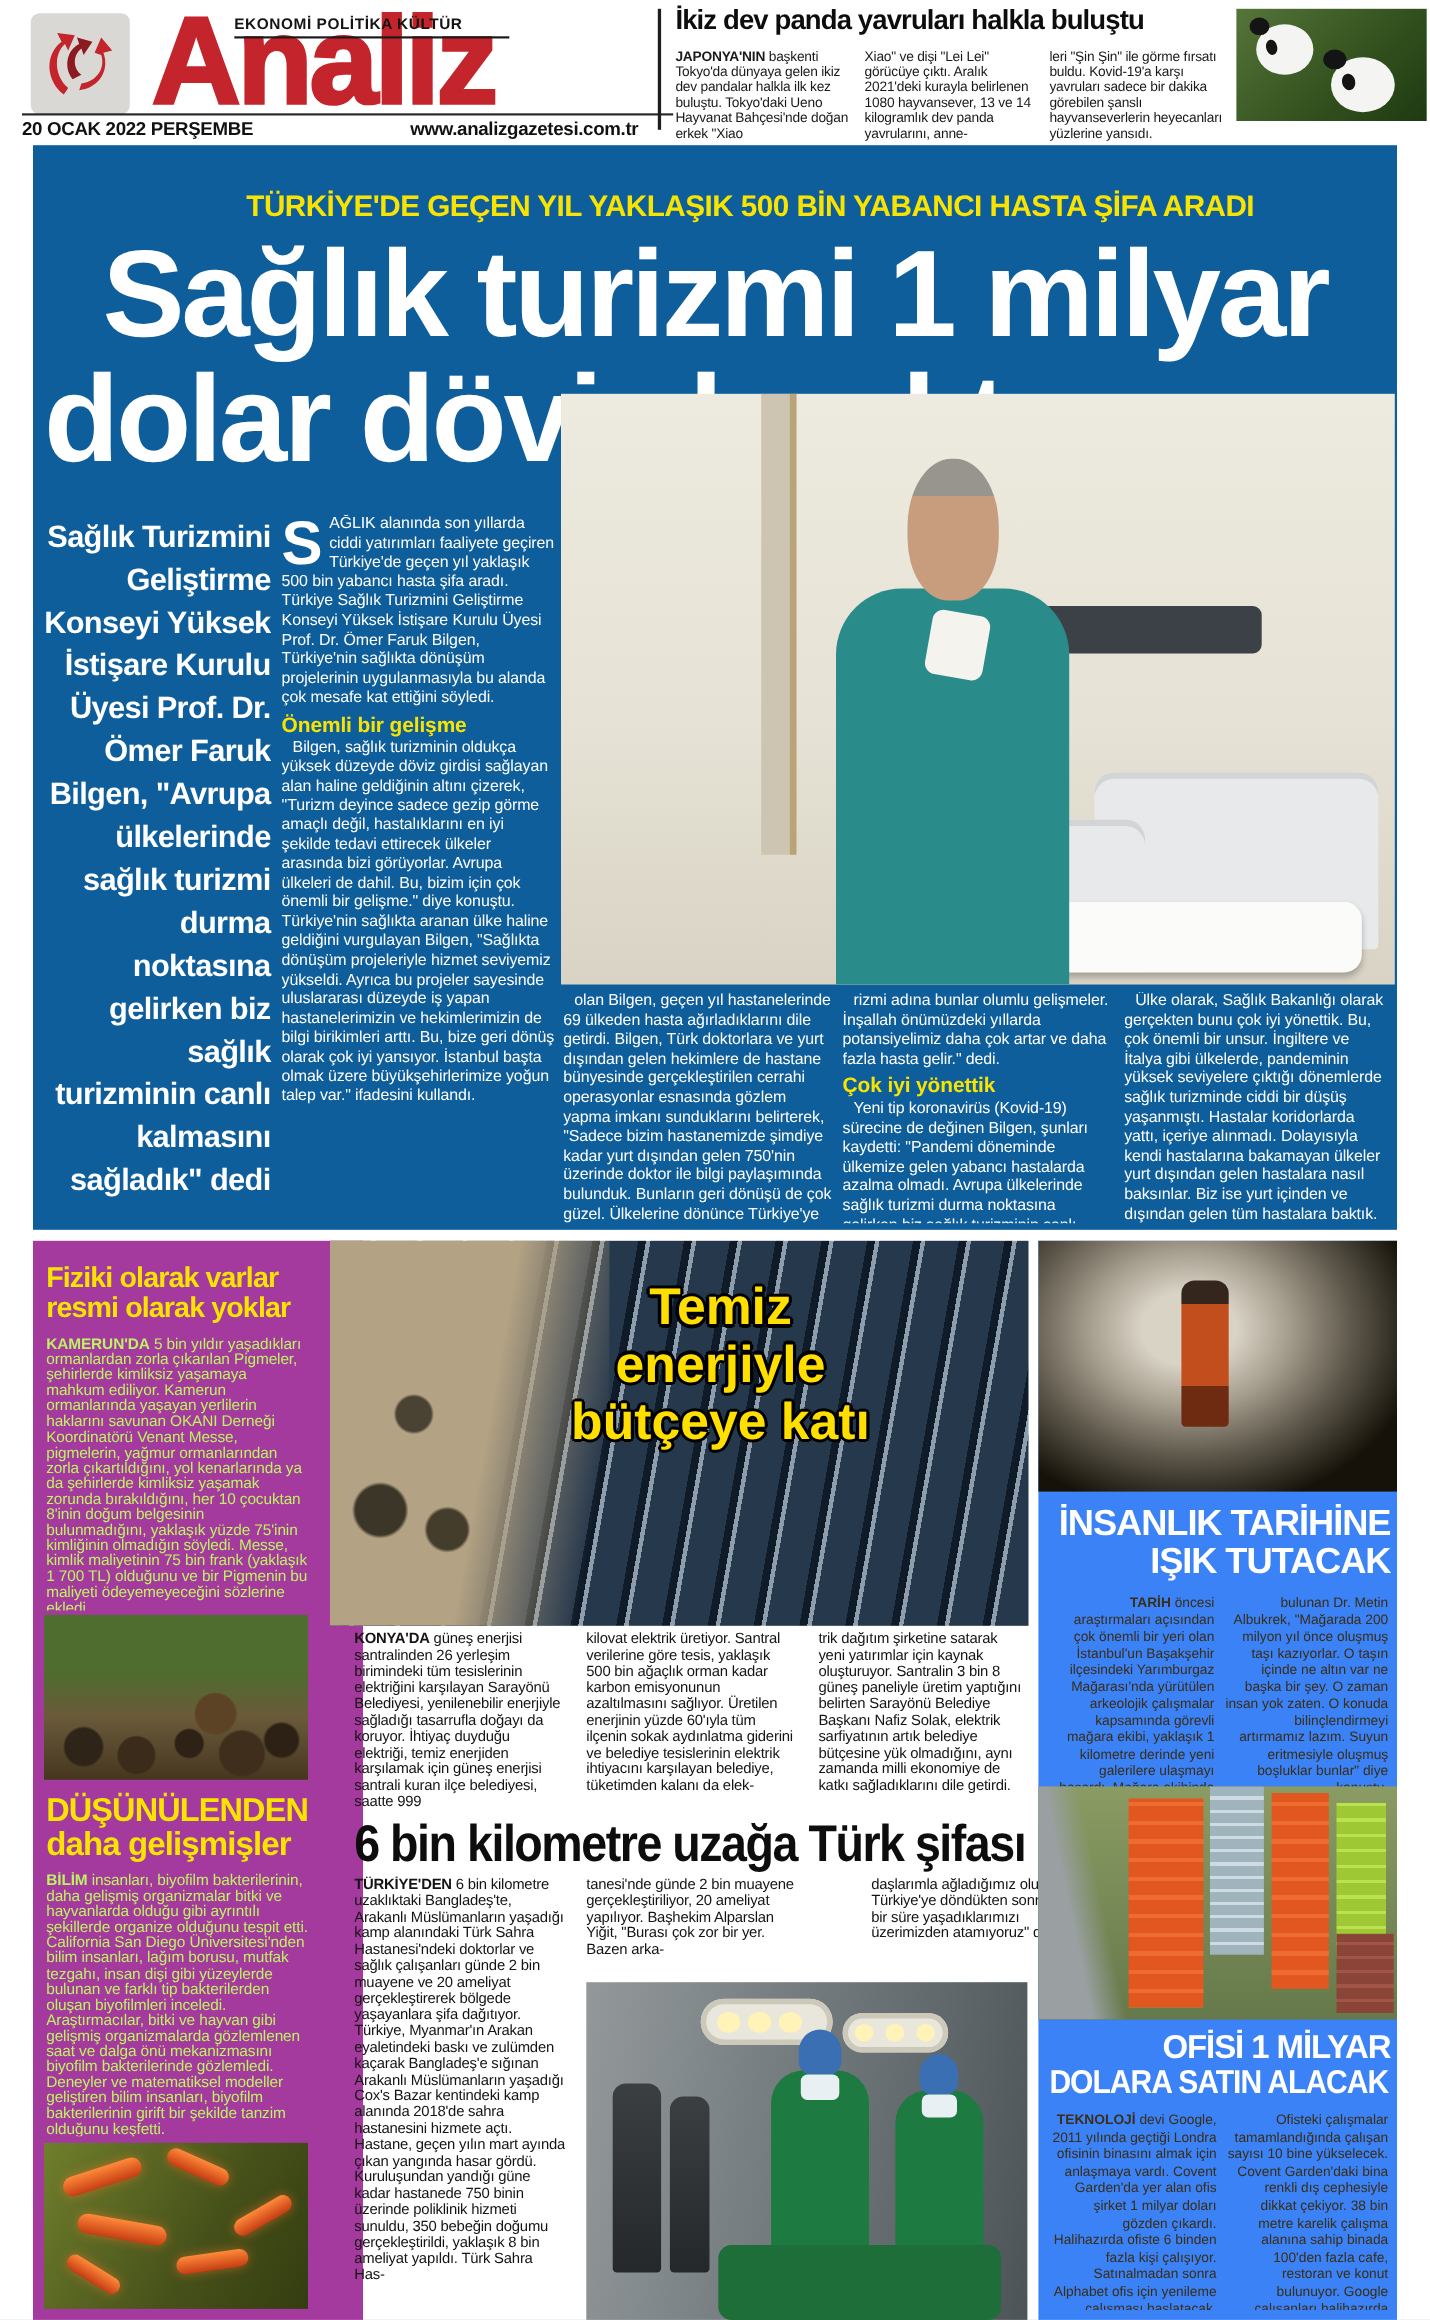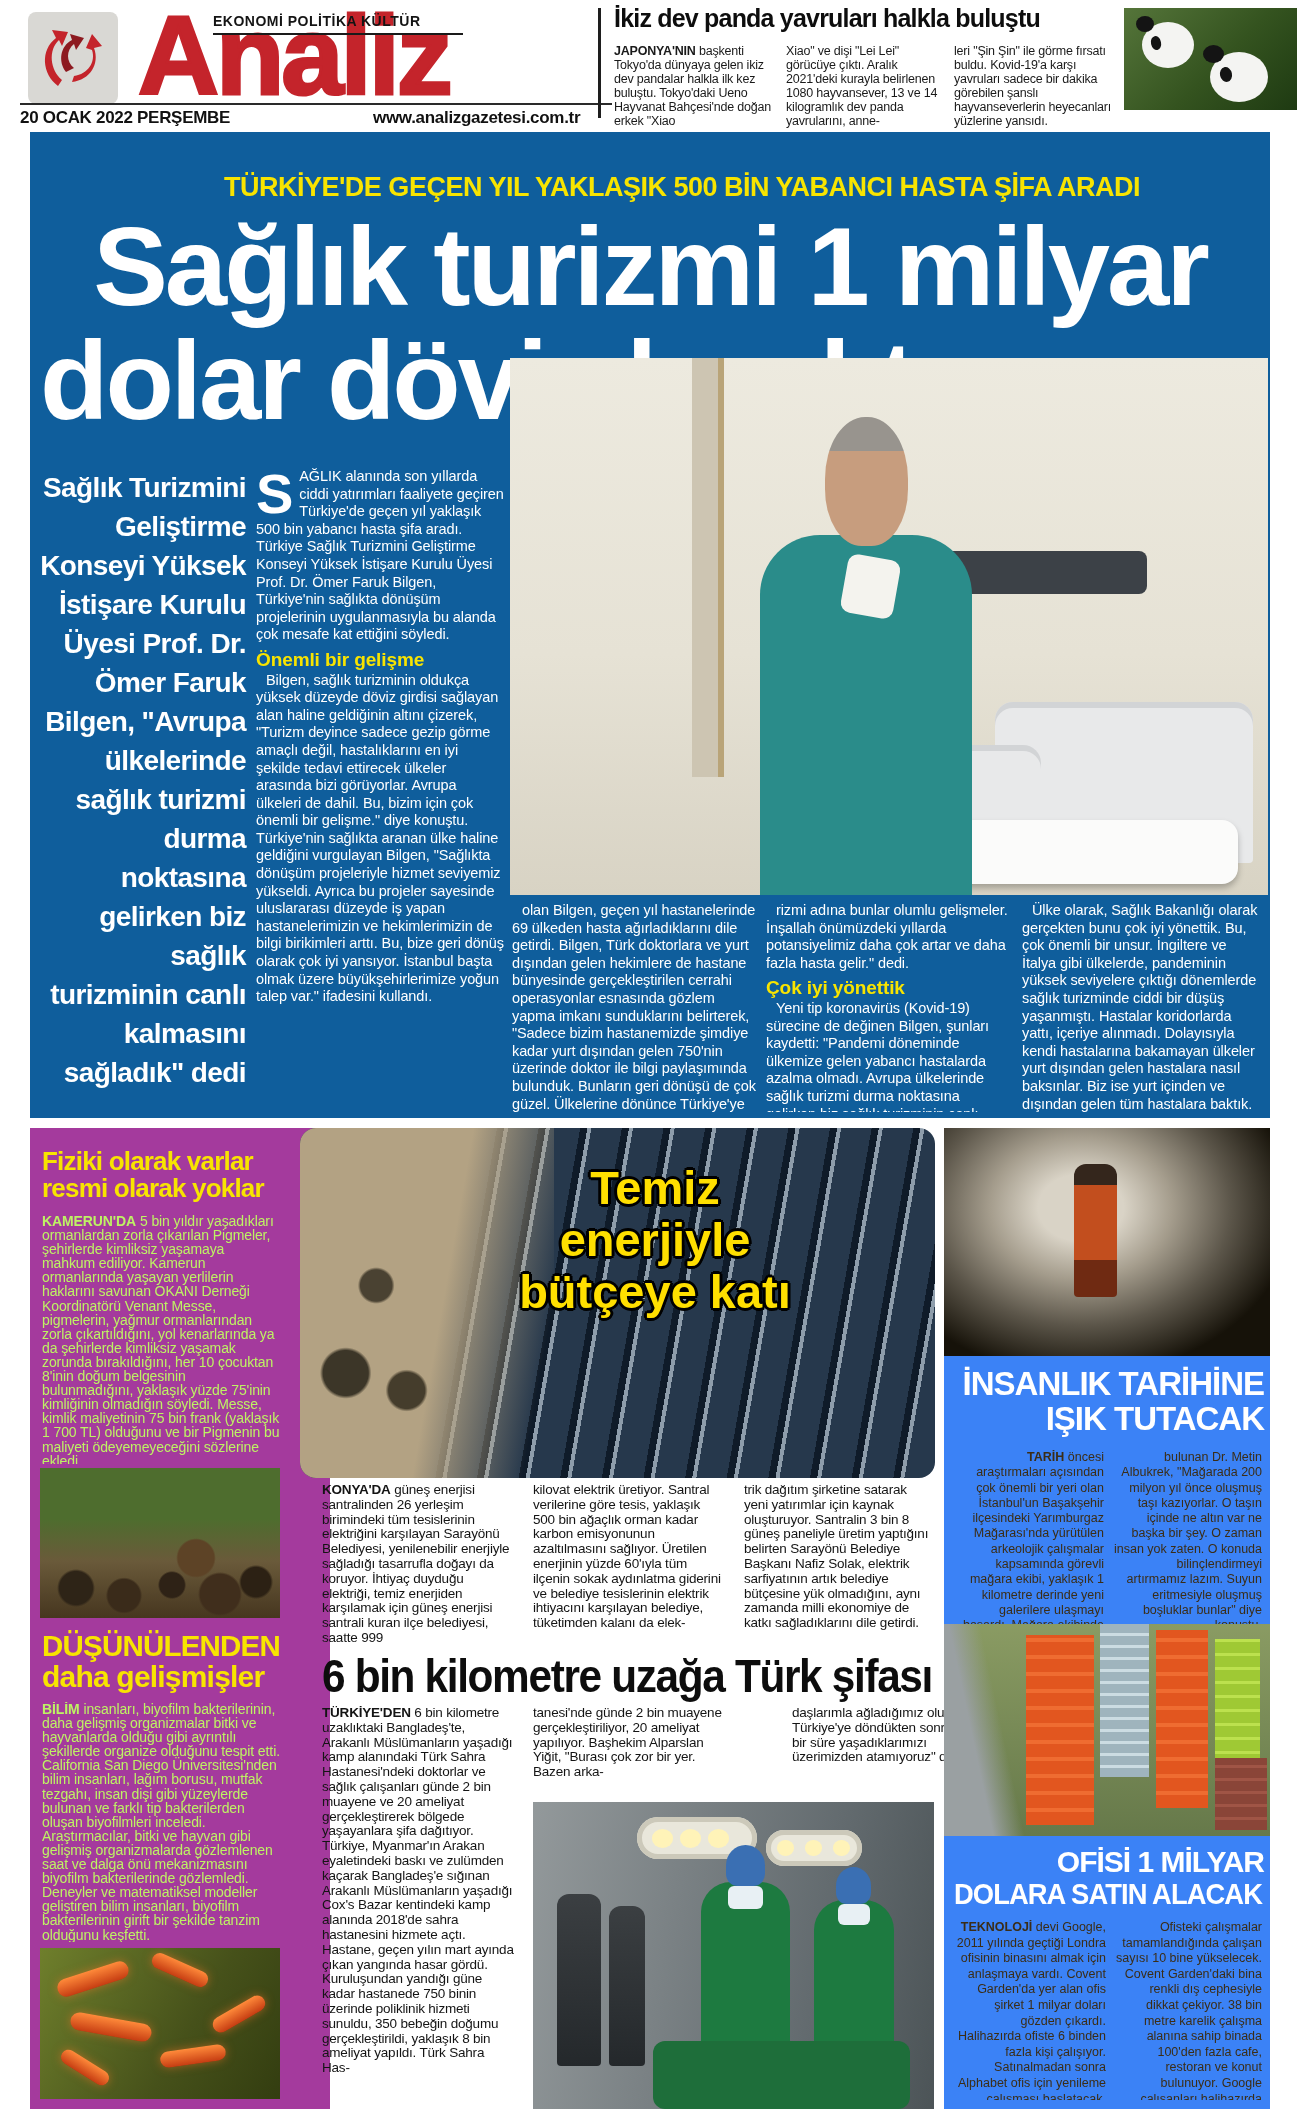--- a/index.html
+++ b/index.html
@@ -203,21 +203,21 @@
     <div class="ph photo-bacteria" style="left:10px;top:820px;width:240px;height:151px;">
       <div class="rod" style="left:16px;top:22px;width:74px;height:18px;transform:rotate(-18deg);"></div>
       <div class="rod" style="left:110px;top:14px;width:60px;height:16px;transform:rotate(24deg);"></div>
       <div class="rod" style="left:170px;top:58px;width:58px;height:16px;transform:rotate(-30deg);"></div>
       <div class="rod" style="left:30px;top:70px;width:82px;height:18px;transform:rotate(10deg);"></div>
       <div class="rod" style="left:120px;top:100px;width:66px;height:16px;transform:rotate(-8deg);"></div>
       <div class="rod" style="left:18px;top:112px;width:54px;height:15px;transform:rotate(32deg);"></div>
     </div>
   </div>
 
-  <div class="ph photo-solar" style="left:300px;top:1128px;width:635px;height:350px;border-radius:16px;">
+  <div class="ph photo-solar" style="left:300px;top:1128px;width:635px;height:350px;">
     <div class="solar-ground"></div>
     <div class="abs" style="left:205px;top:34px;width:300px;">
       <div class="overlay-line cond"><span class="fit fit-center overlay-line cond">Temiz</span></div>
       <div class="overlay-line cond"><span class="fit fit-center overlay-line cond">enerjiyle</span></div>
       <div class="overlay-line cond"><span class="fit fit-center overlay-line cond">bütçeye katı</span></div>
     </div>
   </div>
 
   <div class="abs midtext cond" style="left:322px;top:1483px;width:192px;height:164px;overflow:hidden;">
     <b>KONYA'DA</b>

